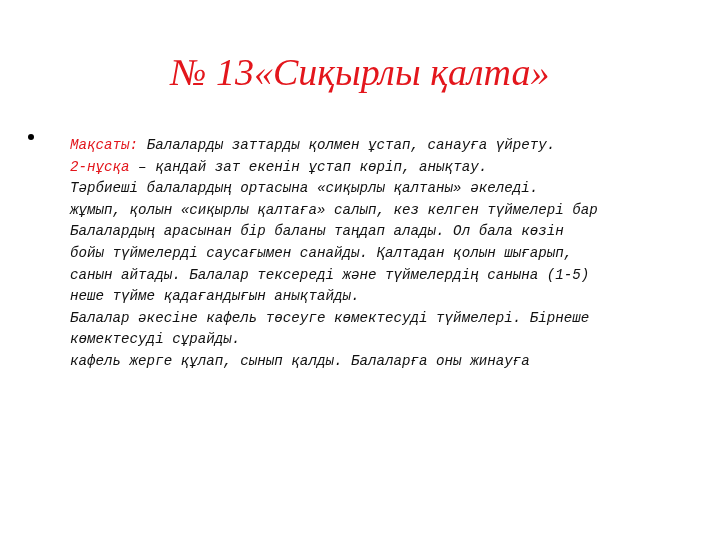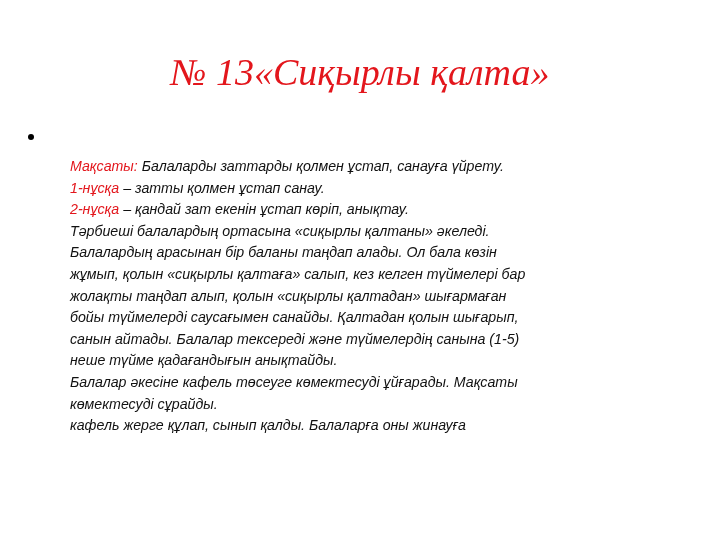--- a/index.html
+++ b/index.html
@@ -33,23 +33,23 @@
       left: 28px;
       top: 134px;
       width: 6px;
       height: 6px;
       border-radius: 50%;
       background: #000000;
     }
     .content {
       position: absolute;
       left: 70px;
-      top: 156px;
+      top: 135px;
       width: 640px;
-      font-family: Liberation Sans, sans-serif;
+      font-family: Liberation Mono, monospace;
       font-style: italic;
       font-size: 14.2px;
       line-height: 21.6px;
       color: #111111;
     }
     .line {
       display: block;
       white-space: nowrap;
     }
     .accent {
@@ -58,25 +58,23 @@
   </style>
 </head>
 <body>
 
 <h1 class="slide-title">№ 13«Сиқырлы қалта»</h1>
 
 <div class="bullet"></div>
 
 <div class="content">
   <span class="line"><span class="accent">Мақсаты:</span><span> Балаларды заттарды қолмен ұстап, санауға үйрету.</span></span>
-  <span class="line"><span class="accent">1-нұсқа</span><span> – затты қолмен ұстап санау.</span></span>
   <span class="line"><span class="accent">2-нұсқа</span><span> – қандай зат екенін ұстап көріп, анықтау.</span></span>
   <span class="line">Тәрбиеші балалардың ортасына «сиқырлы қалтаны» әкеледі.</span>
+  <span class="line">жұмып, қолын «сиқырлы қалтаға» салып, кез келген түймелері бар</span>
   <span class="line">Балалардың арасынан бір баланы таңдап алады. Ол бала көзін</span>
-  <span class="line">жұмып, қолын «сиқырлы қалтаға» салып, кез келген түймелері бар</span>
-  <span class="line">жолақты таңдап алып, қолын «сиқырлы қалтадан» шығармаған</span>
   <span class="line">бойы түймелерді саусағымен санайды. Қалтадан қолын шығарып,</span>
   <span class="line">санын айтады. Балалар тексереді және түймелердің санына (1-5)</span>
   <span class="line">неше түйме қадағандығын анықтайды.</span>
-  <span class="line">Балалар әкесіне кафель төсеуге көмектесуді ұйғарады. Мақсаты</span>
+  <span class="line">Балалар әкесіне кафель төсеуге көмектесуді түймелері. Бірнеше</span>
   <span class="line">көмектесуді сұрайды.</span>
   <span class="line">кафель жерге құлап, сынып қалды. Балаларға оны жинауға</span>
 </div>
 
 </body></html>

